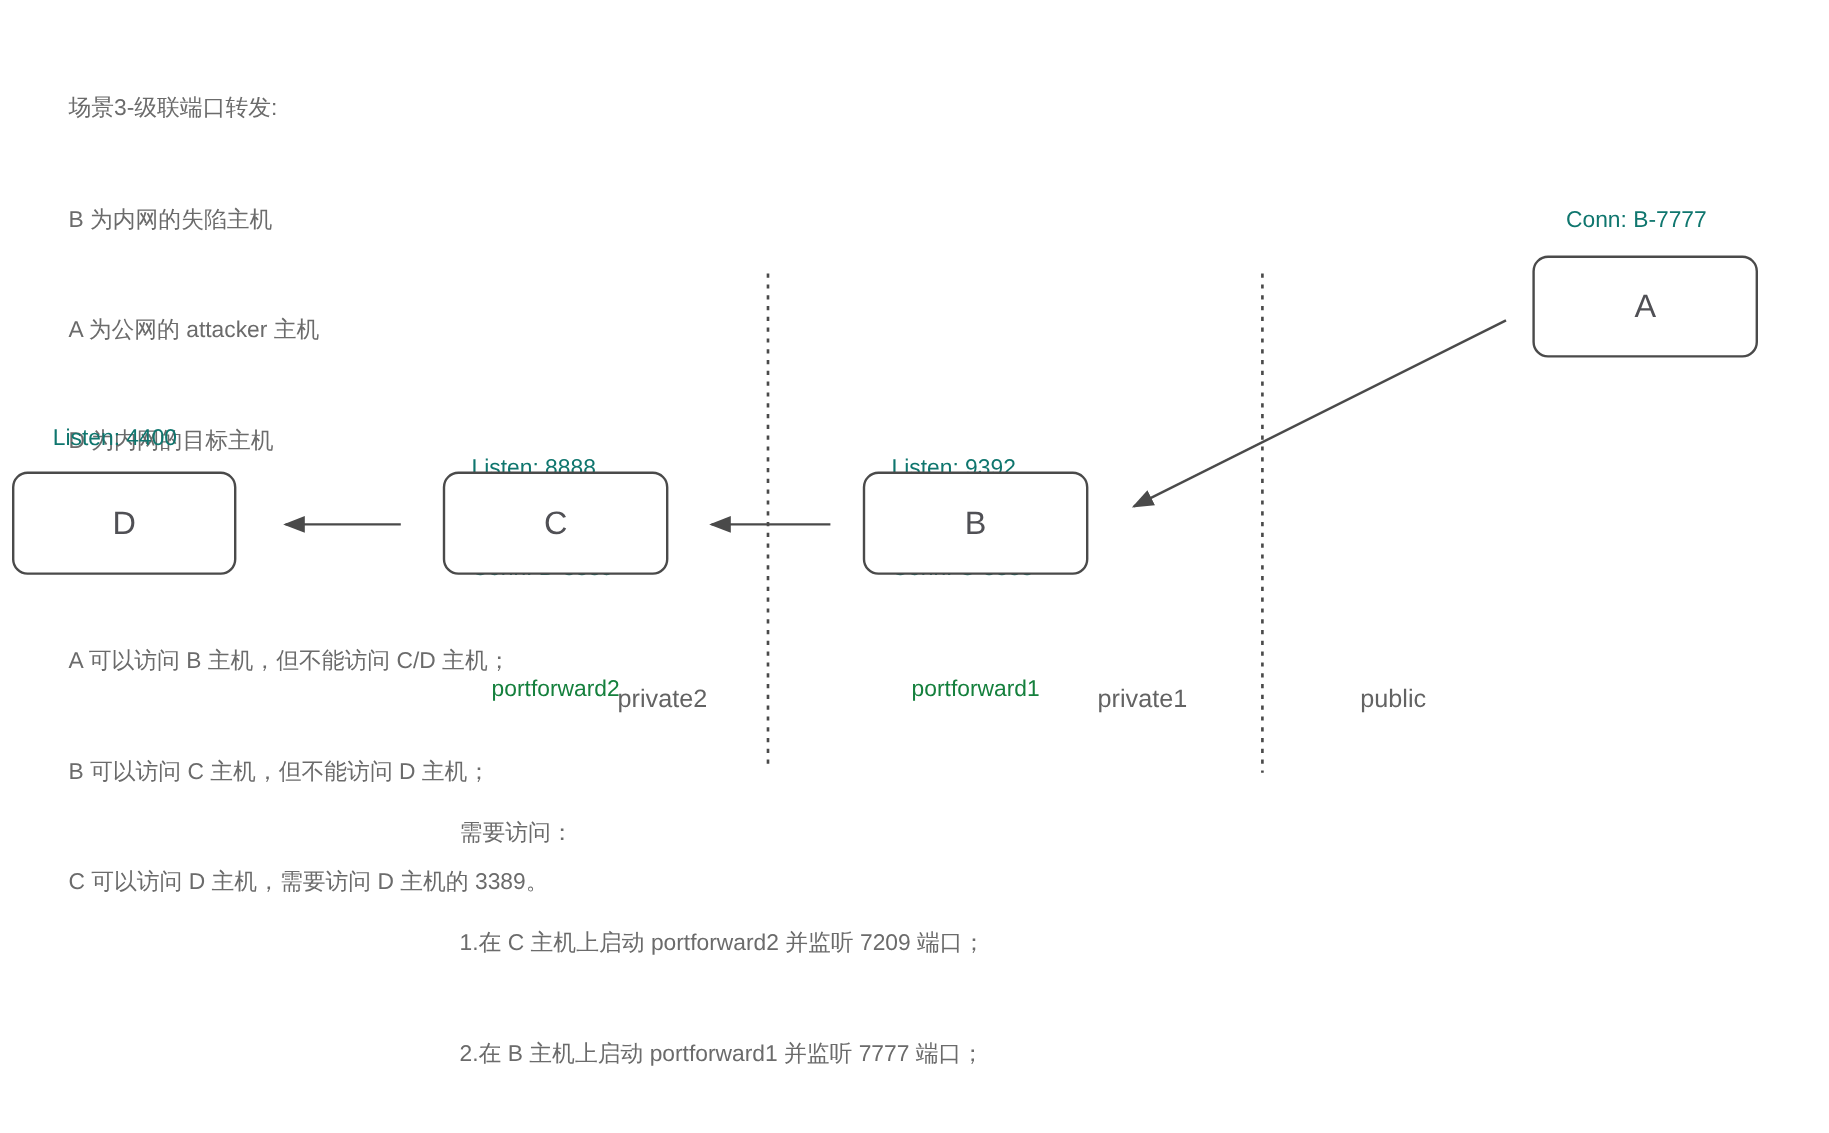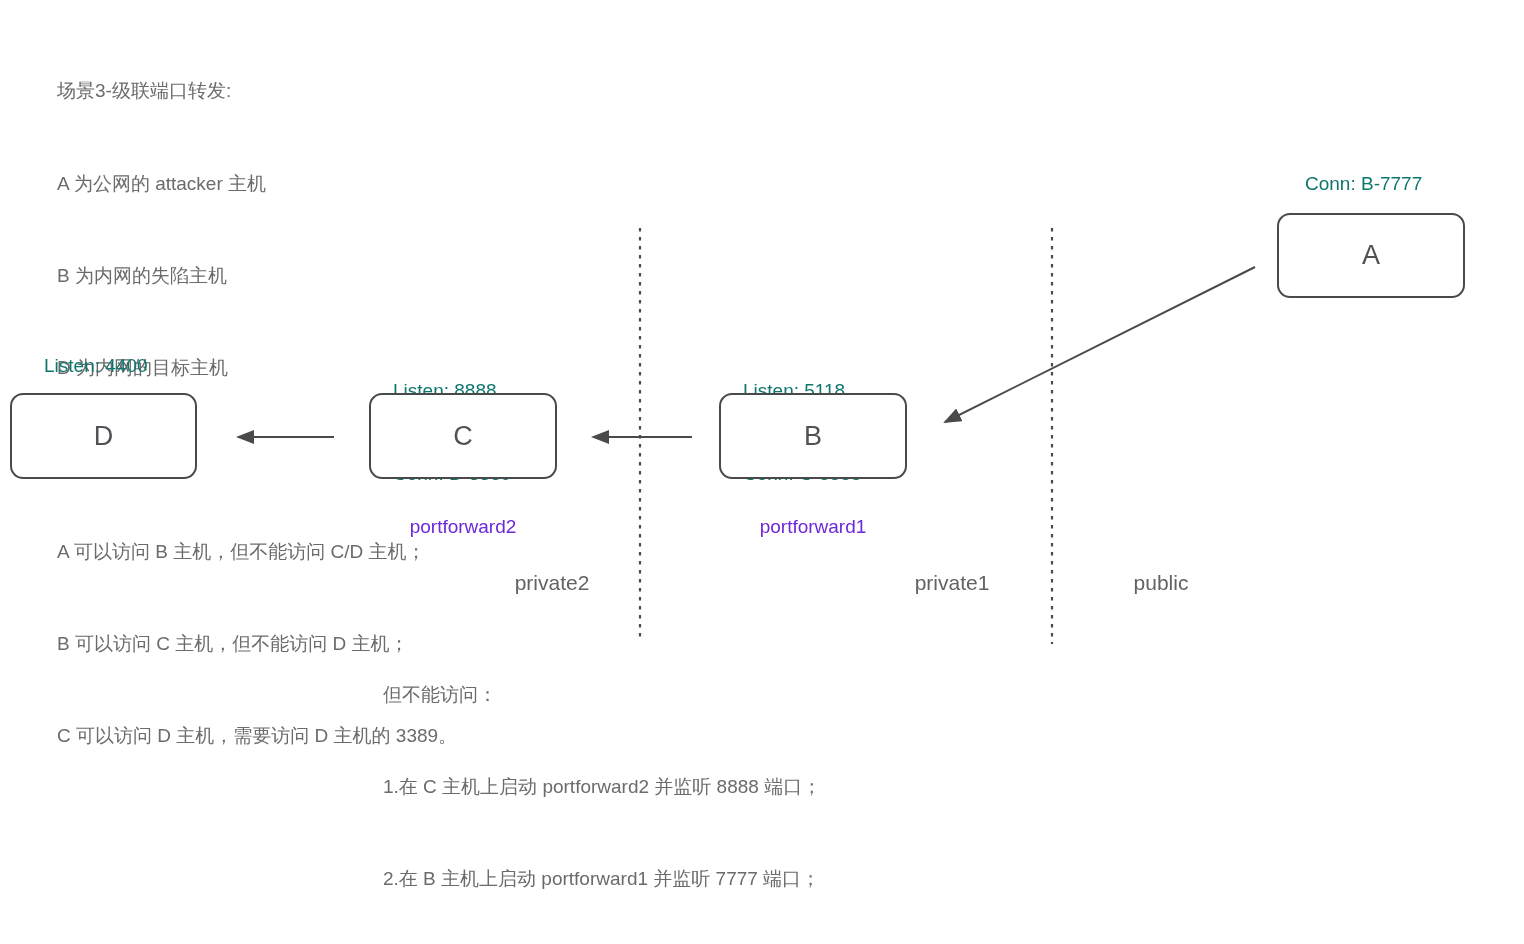--- a/index.html
+++ b/index.html
@@ -49,24 +49,25 @@
   }
   .annotation {
     position: absolute;
     color: #0f766e;
     font-size: 19px;
     line-height: 27.5px;
     white-space: pre;
   }
   .program-label {
     position: absolute;
-    color: #6d28d9;
+    color: #15803d;
     font-size: 19px;
     transform: translateX(-50%);
     white-space: pre;
+    margin-top: 48px;
   }
   .zone-label {
     position: absolute;
     color: #636363;
     font-size: 21px;
     transform: translateX(-50%);
     white-space: pre;
   }
 </style>
 </head>
@@ -84,22 +85,22 @@
     <line x1="640" y1="228" x2="640" y2="641" stroke="#4a4a4a" stroke-width="2.2" stroke-dasharray="3.5 5.5"></line>
     <line x1="1052" y1="228" x2="1052" y2="644" stroke="#4a4a4a" stroke-width="2.2" stroke-dasharray="3.5 5.5"></line>
 
     <line x1="334" y1="437" x2="238" y2="437" stroke="#4a4a4a" stroke-width="2" marker-end="url(#arrowhead)"></line>
     <line x1="692" y1="437" x2="593" y2="437" stroke="#4a4a4a" stroke-width="2" marker-end="url(#arrowhead)"></line>
     <line x1="1255" y1="267" x2="945" y2="422" stroke="#4a4a4a" stroke-width="2" marker-end="url(#arrowhead)"></line>
   </svg>
 
   <div class="text-block" style="left:57px; top:15px;">
     <div>场景3-级联端口转发:</div>
+    <div>B 为内网的失陷主机</div>
     <div>A 为公网的 attacker 主机</div>
-    <div>B 为内网的失陷主机</div>
     <div>D 为内网的目标主机</div>
     <div>描述:</div>
     <div>A 可以访问 B 主机，但不能访问 C/D 主机；</div>
     <div>B 可以访问 C 主机，但不能访问 D 主机；</div>
     <div>C 可以访问 D 主机，需要访问 D 主机的 3389。</div>
   </div>
 
   <div class="annotation" style="left:1305px; top:170px;">Conn: B-7777</div>
   <div class="node-box" style="left:1277px; top:213px; height:85px;">
     <span class="node-letter">A</span>
@@ -113,35 +114,35 @@
   <div class="annotation" style="left:393px; top:322px;">
     <div>Listen: 8888</div>
     <div>Conn: D-3389</div>
   </div>
   <div class="node-box" style="left:369px; top:393px;">
     <span class="node-letter">C</span>
   </div>
   <div class="program-label" style="left:463px; top:516px;">portforward2</div>
 
   <div class="annotation" style="left:743px; top:322px;">
-    <div>Listen: 5118</div>
+    <div>Listen: 9392</div>
     <div>Conn: C-8888</div>
   </div>
   <div class="node-box" style="left:719px; top:393px;">
     <span class="node-letter">B</span>
   </div>
   <div class="program-label" style="left:813px; top:516px;">portforward1</div>
 
   <div class="zone-label" style="left:552px; top:571px;">private2</div>
   <div class="zone-label" style="left:952px; top:571px;">private1</div>
   <div class="zone-label" style="left:1161px; top:571px;">public</div>
 
   <div class="text-block" style="left:383px; top:619px; line-height:30.6px;">
-    <div>但不能访问：</div>
-    <div>1.在 C 主机上启动 portforward2 并监听 8888 端口；</div>
+    <div>需要访问：</div>
+    <div>1.在 C 主机上启动 portforward2 并监听 7209 端口；</div>
     <div>2.在 B 主机上启动 portforward1 并监听 7777 端口；</div>
     
     
     
     
     
     
     
   </div>
 

